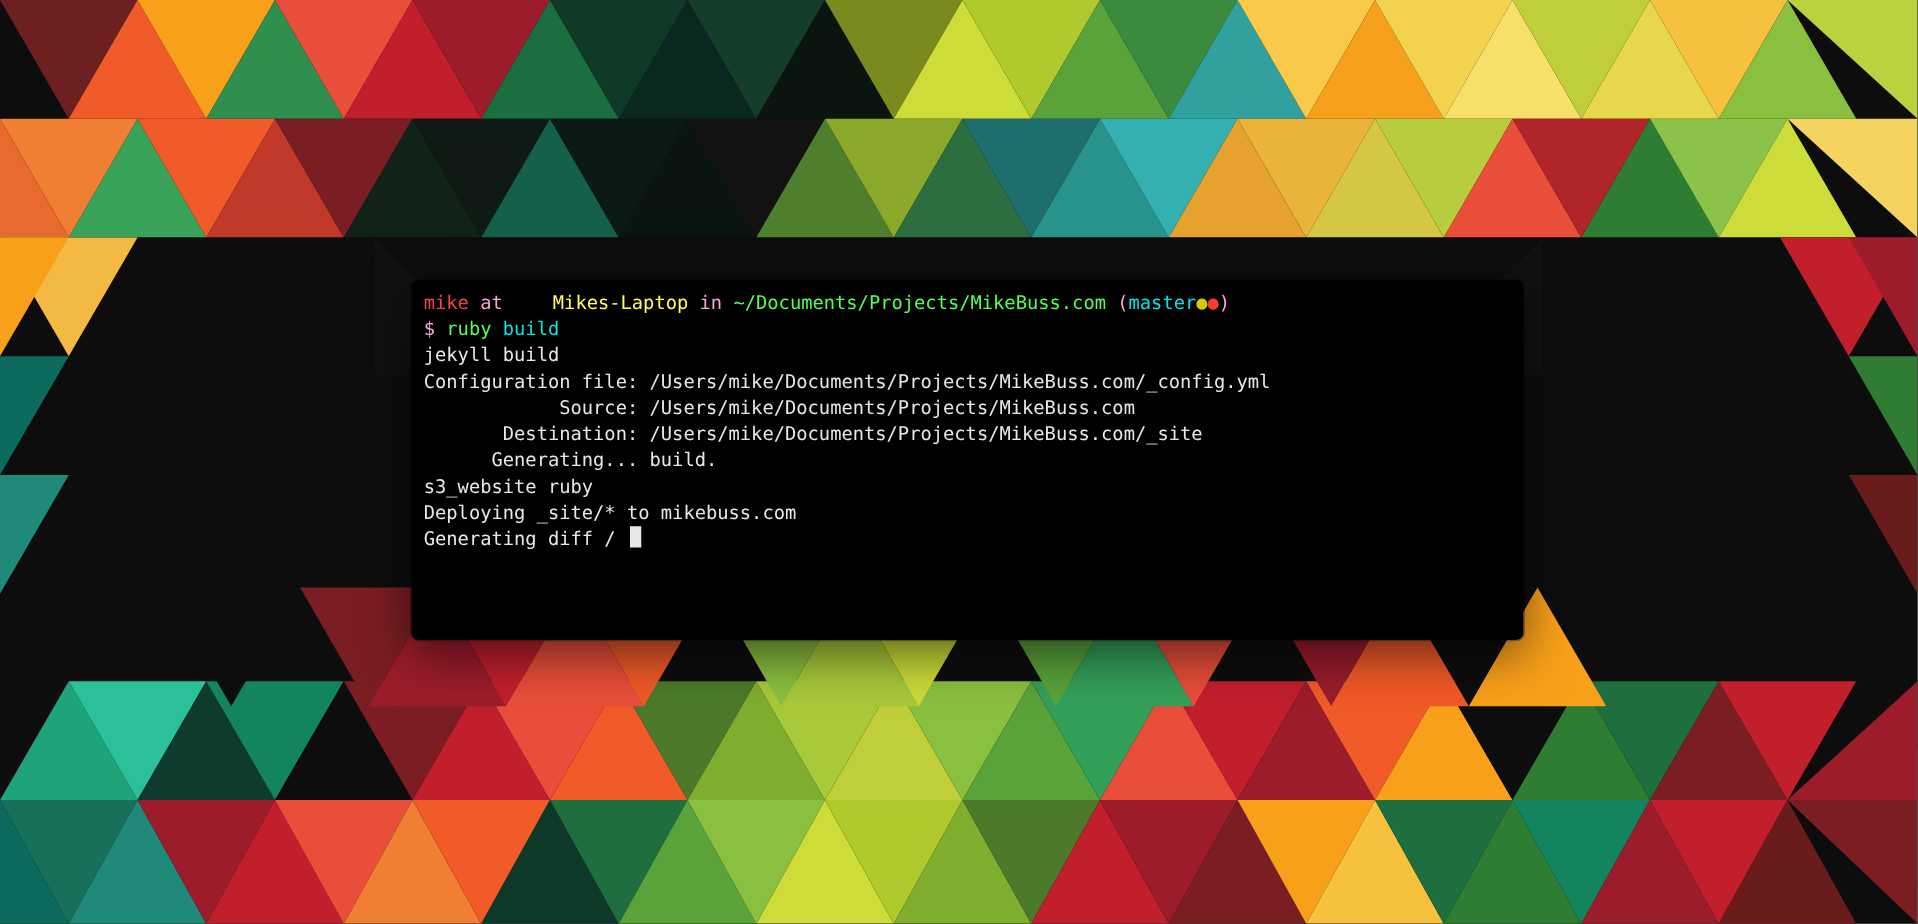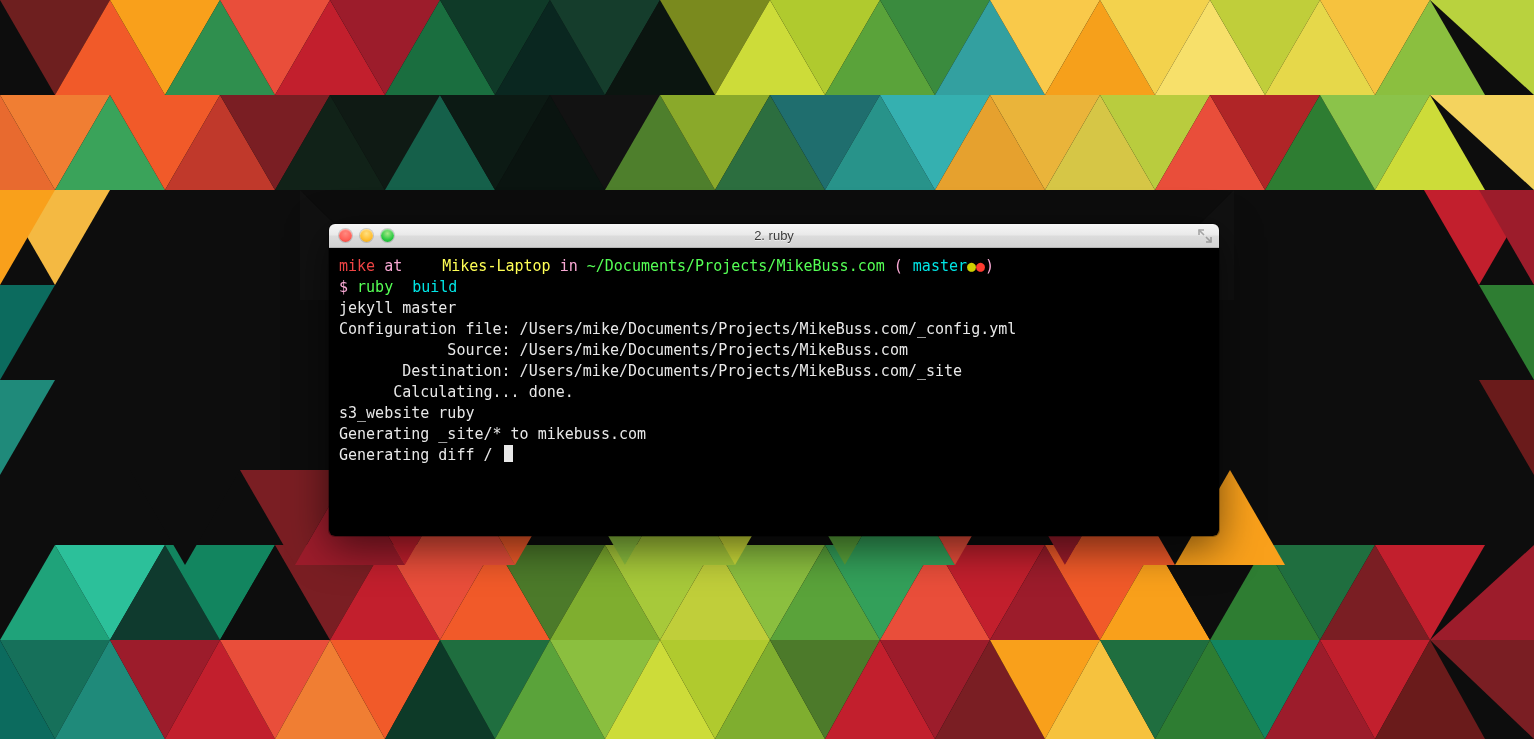--- a/index.html
+++ b/index.html
@@ -58,21 +58,21 @@
     font-size: 15px;
     line-height: 21px;
     padding: 8px 10px 70px 10px;
     white-space: pre;
     min-height: 248px;
   }
   .c-mag   { color: #ef4444; text-align: right; }
   .c-white { color: #f9a8d4; }
   .c-yel   { color: #ffff55; margin-left: 31px; }
   .c-grn   { color: #55ff55; }
-  .c-cyan  { color: #00e5e5; margin-left: 10px; }
+  .c-cyan  { color: #00e5e5; }
   .c-dot-y { color: #cfcf00; }
   .c-dot-r { color: #ff3b30; }
   .cursor {
     display: inline-block;
     width: 9px; height: 17px;
     background: #e8e8e8;
     vertical-align: -2px;
     margin-left: 2px;
   }
 </style>
@@ -247,38 +247,24 @@
       <polygon points="1010,470 1120,470 1065,565" fill="#9c1c2b"></polygon>
       <polygon points="1065,565 1120,470 1175,565" fill="#f15a29"></polygon>
       <polygon points="240,470 350,470 295,565" fill="#7a1e23"></polygon>
       <polygon points="295,565 350,470 405,565" fill="#9c1c2b"></polygon>
       <polygon points="130,470 240,470 185,565" fill="#0d0d0d"></polygon>
       <polygon points="1175,565 1230,470 1285,565" fill="#f9a01b"></polygon>
     </g>
   </svg>
 
   <div class="window">
-    <div class="titlebar">
-      <div class="traffic">
-        <div class="btn close"></div>
-        <div class="btn min"></div>
-        <div class="btn max"></div>
-      </div>
-      <div class="title">2. ruby</div>
-      <div class="maximize-icon">
-        <svg viewBox="0 0 14 14">
-            <path d="M1 6 L1 1 L6 1 M8 13 L13 13 L13 8" fill="none" stroke="#6b6b6b" stroke-width="1.6"></path>
-            <path d="M1 1 L6 6 M13 13 L8 8" stroke="#6b6b6b" stroke-width="1.6"></path>
-          </svg>
-      </div>
-    </div>
     <div class="terminal"><span class="c-mag">mike</span><span class="c-white"> at </span><span class="c-yel">Mikes-Laptop</span><span class="c-white"> in </span><span class="c-grn">~/Documents/Projects/MikeBuss.com</span><span class="c-white"> (</span><span class="c-cyan">master</span><span class="c-dot-y">●</span><span class="c-dot-r">●</span><span class="c-white">)</span>
 <span class="c-white">$ </span><span class="c-grn">ruby</span><span> </span><span class="c-cyan">build</span>
-<span>jekyll master</span>
+<span>jekyll build</span>
 <span>Configuration file: /Users/mike/Documents/Projects/MikeBuss.com/_config.yml</span>
 <span>            Source: /Users/mike/Documents/Projects/MikeBuss.com</span>
 <span>       Destination: /Users/mike/Documents/Projects/MikeBuss.com/_site</span>
-<span>      Calculating... done.</span>
+<span>      Generating... build.</span>
 <span>s3_website ruby</span>
-<span>Generating _site/* to mikebuss.com</span>
+<span>Deploying _site/* to mikebuss.com</span>
 <span>Generating diff / </span><span class="cursor"></span></div>
   </div>
 </div>
 
 </body></html>

